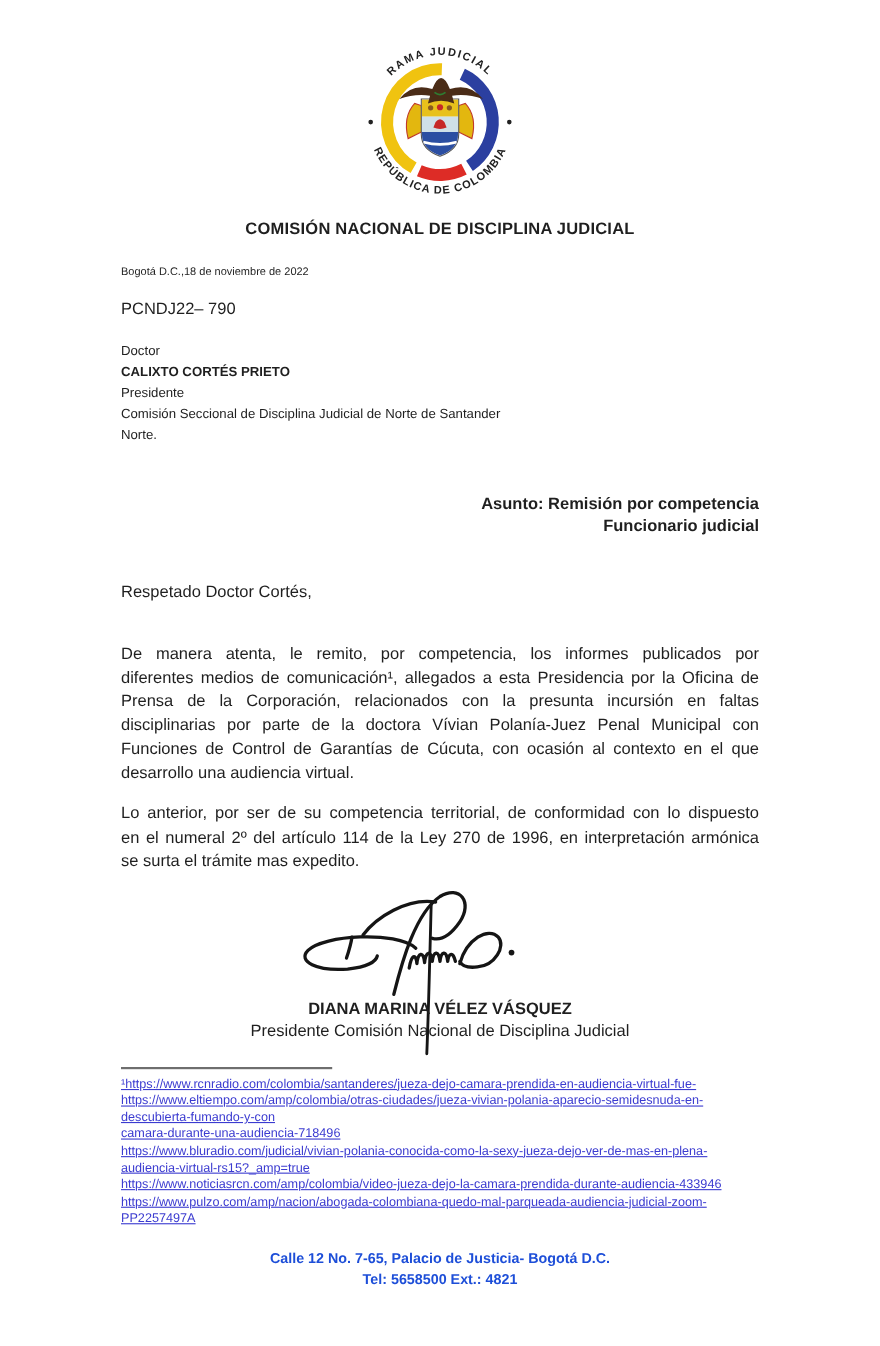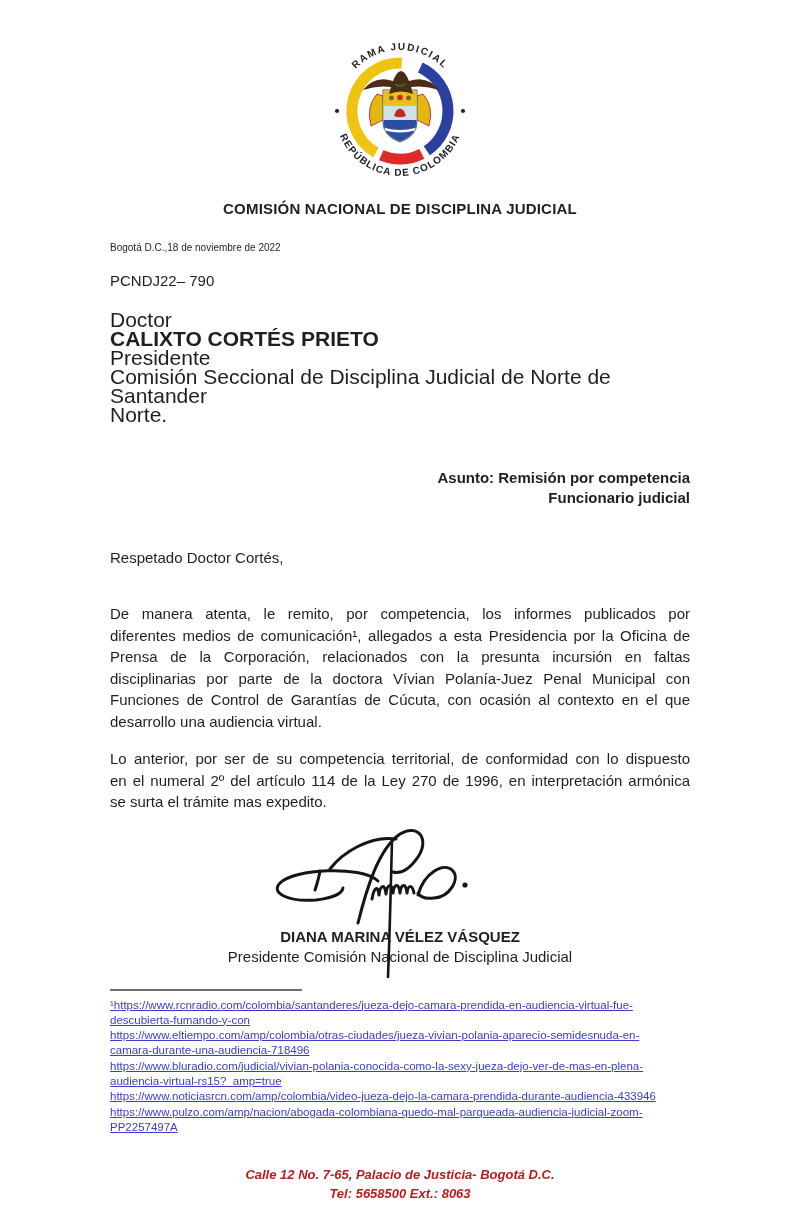--- a/index.html
+++ b/index.html
@@ -16,21 +16,21 @@
   
   .seal { width: 150px; height: 150px; margin: 36px auto 0; }
   .seal svg { display: block; width: 150px; height: 150px; }
   .seal-ring-text { font-family: "Liberation Sans", sans-serif; font-size: 10px; font-weight: bold; letter-spacing: 1.6px; fill: #222; }
 
   
   .title { margin-top: 14px; text-align: center; font-size: 15px; font-weight: bold; letter-spacing: .2px; line-height: 18px; }
   .date-line { margin-top: 20px; font-size: 10px; line-height: 19px; }
   .ref-line { margin-top: 14px; text-align: left; font-size: 15px; line-height: 19px; }
 
-  .address { margin-top: 20px; font-size: 21px; line-height: 19px; }
+  .address { margin-top: 20px; font-size: 12px; line-height: 19px; }
   .address .bold { font-weight: bold; }
 
   .subject { margin-top: 44px; text-align: right; font-size: 15px; font-weight: bold; line-height: 20px; }
 
   .greeting { margin-top: 40px; font-size: 15px; line-height: 19px; }
 
   .para { margin-top: 36px; font-size: 15px; line-height: 21.5px; }
   .para + .para { margin-top: 16px; }
   .jline { text-align: justify; text-align-last: justify; }
   .para .jline:last-child { text-align-last: left; }
@@ -41,21 +41,21 @@
   .sig-name { font-size: 15px; font-weight: bold; line-height: 19px; }
   .sig-role { font-size: 15px; line-height: 21px; }
 
   
   .footnotes { margin-top: 22px; }
   .fn-rule { width: 192px; border-top: 2px solid #6e6e6e; margin-bottom: 7px; }
   .fn-lines { font-size: 11.5px; line-height: 15.3px; }
   .fnline { color: var(--fn-link, #3b3bd0); text-decoration: underline; white-space: nowrap; }
 
   
-  .footer { margin-top: 30px; text-align: center; font-size: 13px; font-weight: bold; color: #b91c1c; line-height: 19px; font-style: italic; }
+  .footer { margin-top: 18px; text-align: center; font-size: 13px; font-weight: bold; color: #1d4ed8; line-height: 19px; }
 </style>
 </head>
 <body style="--fn-link: #3b3bd0;">
 
 <div class="page">
   <div class="content">
 
     <div class="seal">
       <svg viewBox="0 0 150 150">
         <defs>
@@ -145,30 +145,30 @@
         <circle cx="205" cy="58" r="2.6" fill="#151515"></circle>
       </svg>
       <div class="sig-name">DIANA MARINA VÉLEZ VÁSQUEZ</div>
       <div class="sig-role">Presidente Comisión Nacional de Disciplina Judicial</div>
     </div>
 
     <div class="footnotes">
       <div class="fn-rule"></div>
       <div class="fn-lines">
           <div class="fnline">¹https://www.rcnradio.com/colombia/santanderes/jueza-dejo-camara-prendida-en-audiencia-virtual-fue-</div>
+          <div class="fnline">https://www.eltiempo.com/amp/colombia/otras-ciudades/jueza-vivian-polania-aparecio-semidesnuda-en-</div>
           <div class="fnline">descubierta-fumando-y-con</div>
-          <div class="fnline">https://www.eltiempo.com/amp/colombia/otras-ciudades/jueza-vivian-polania-aparecio-semidesnuda-en-</div>
           <div class="fnline">camara-durante-una-audiencia-718496</div>
           <div class="fnline">https://www.bluradio.com/judicial/vivian-polania-conocida-como-la-sexy-jueza-dejo-ver-de-mas-en-plena-</div>
           <div class="fnline">audiencia-virtual-rs15?_amp=true</div>
           <div class="fnline">https://www.noticiasrcn.com/amp/colombia/video-jueza-dejo-la-camara-prendida-durante-audiencia-433946</div>
           <div class="fnline">https://www.pulzo.com/amp/nacion/abogada-colombiana-quedo-mal-parqueada-audiencia-judicial-zoom-</div>
           <div class="fnline">PP2257497A</div>
         </div>
     </div>
 
     <div class="footer">
       <div>Calle 12 No. 7-65, Palacio de Justicia- Bogotá D.C.</div>
-      <div>Tel: 5658500 Ext.: 8063</div>
+      <div>Tel: 5658500 Ext.: 4821</div>
     </div>
 
   </div>
 </div>
 
 </body></html>

